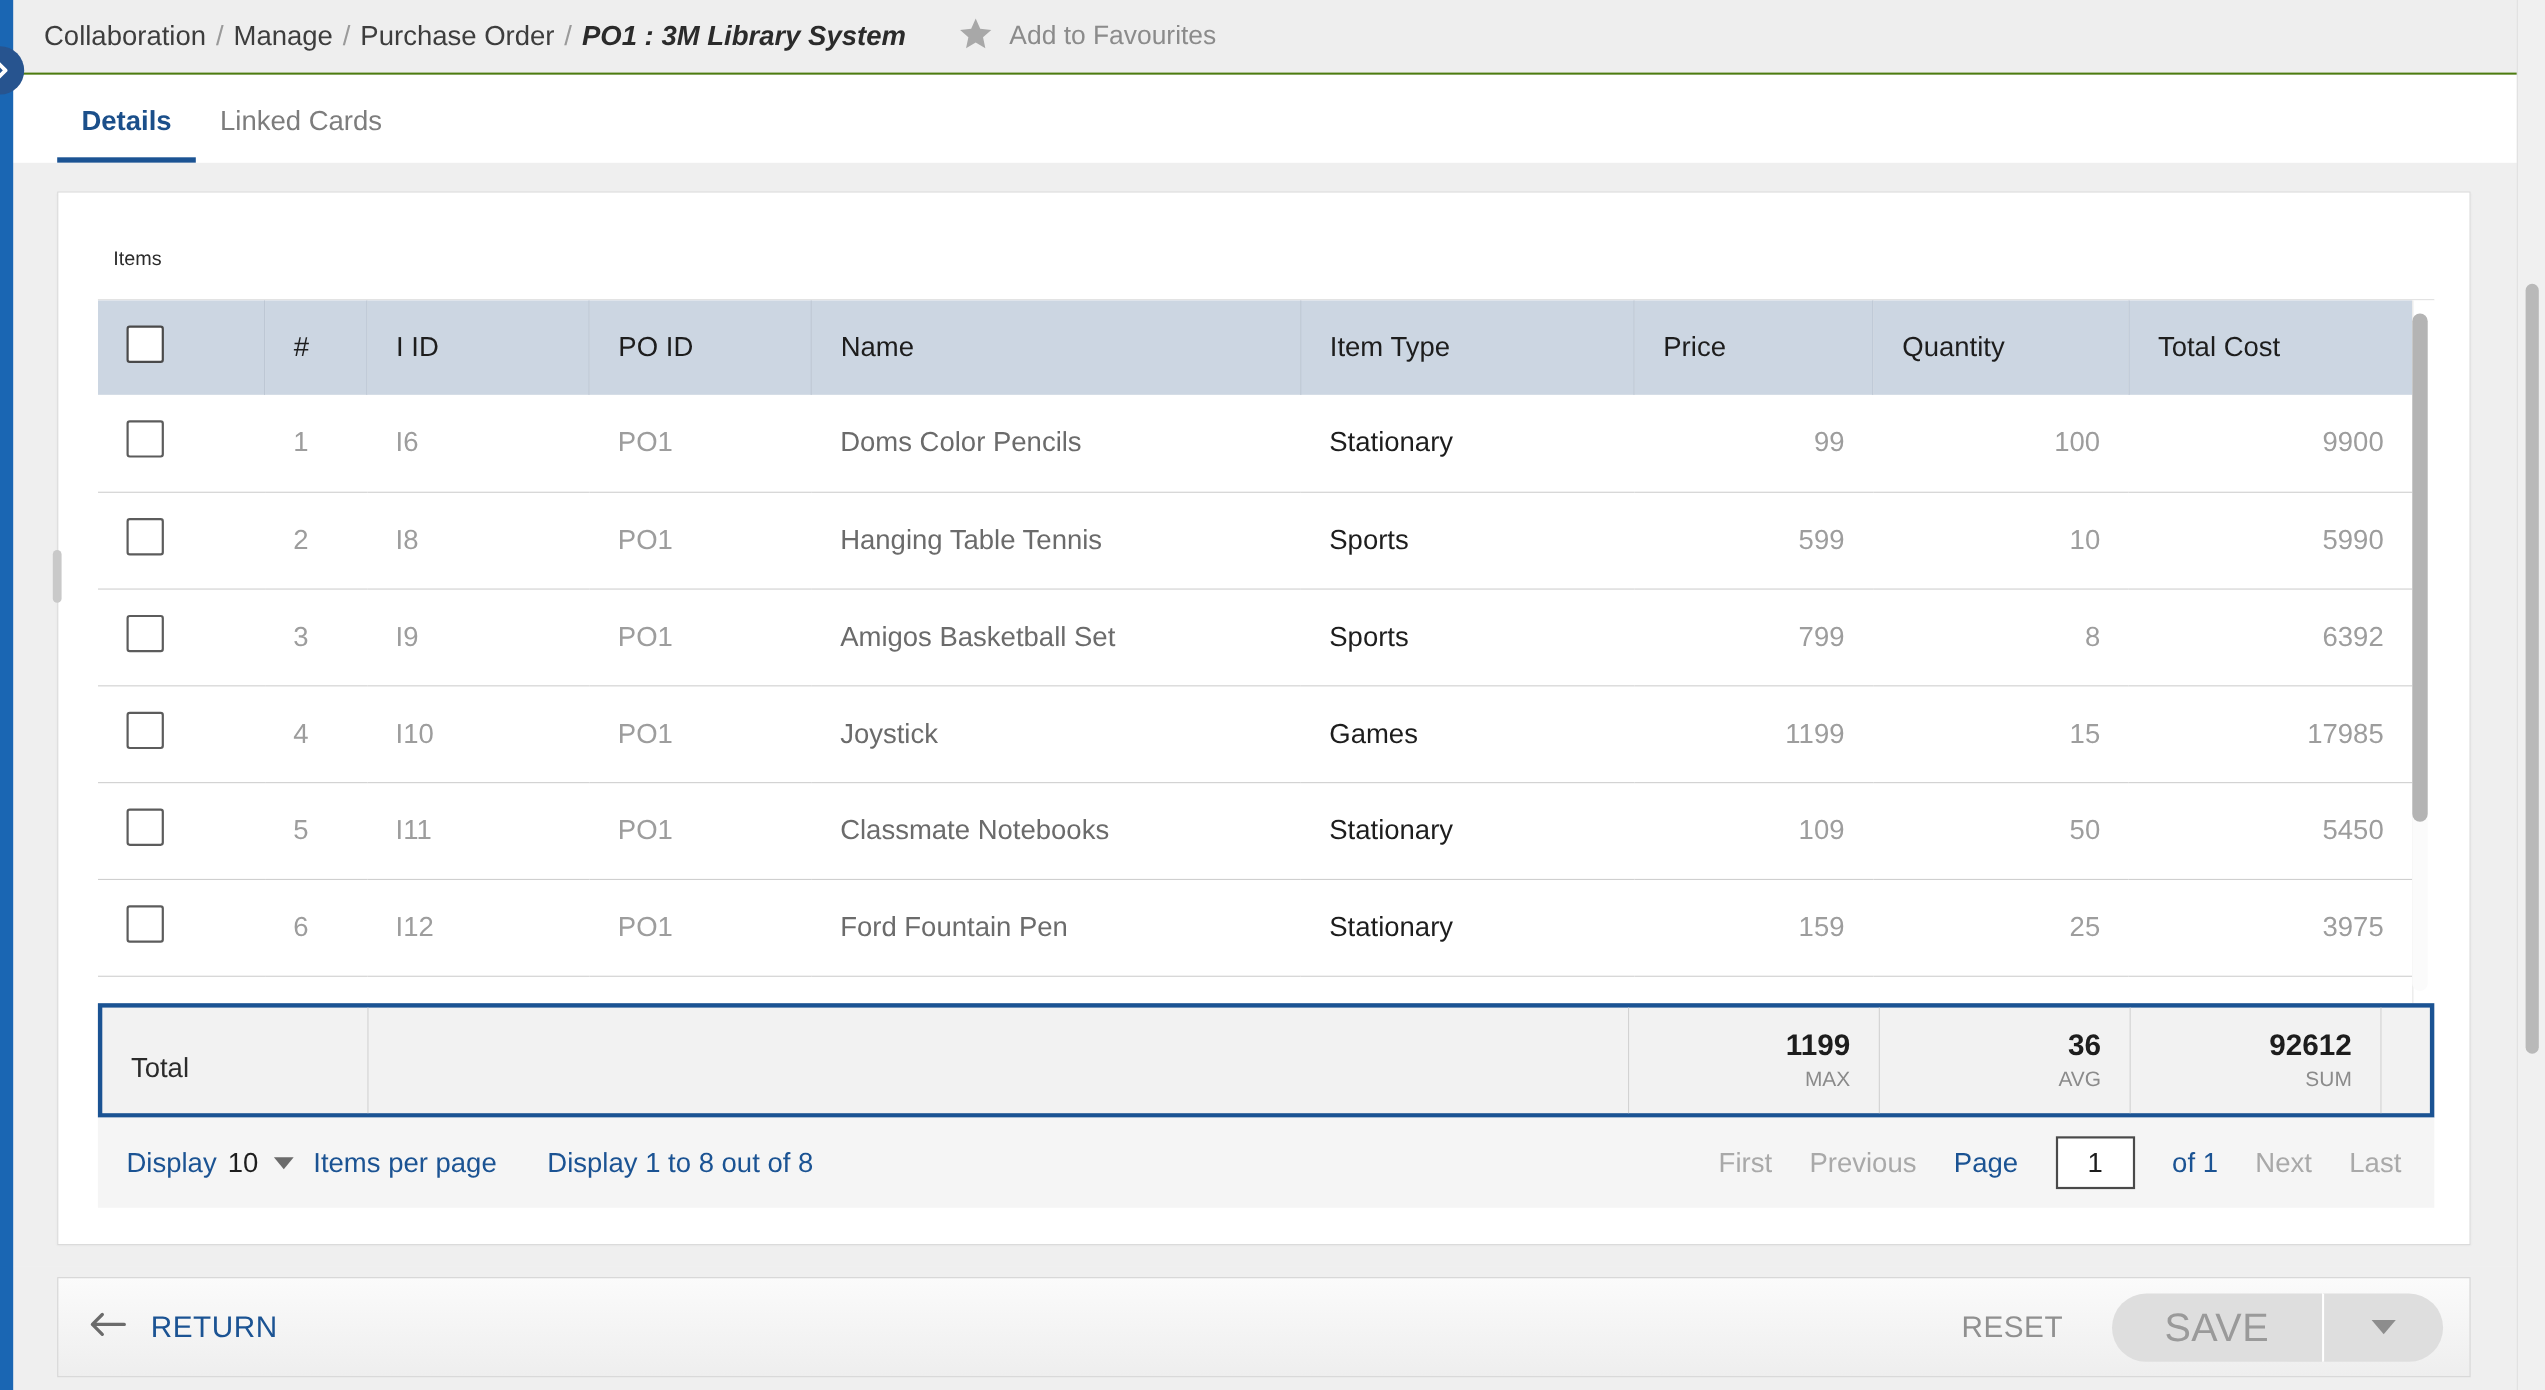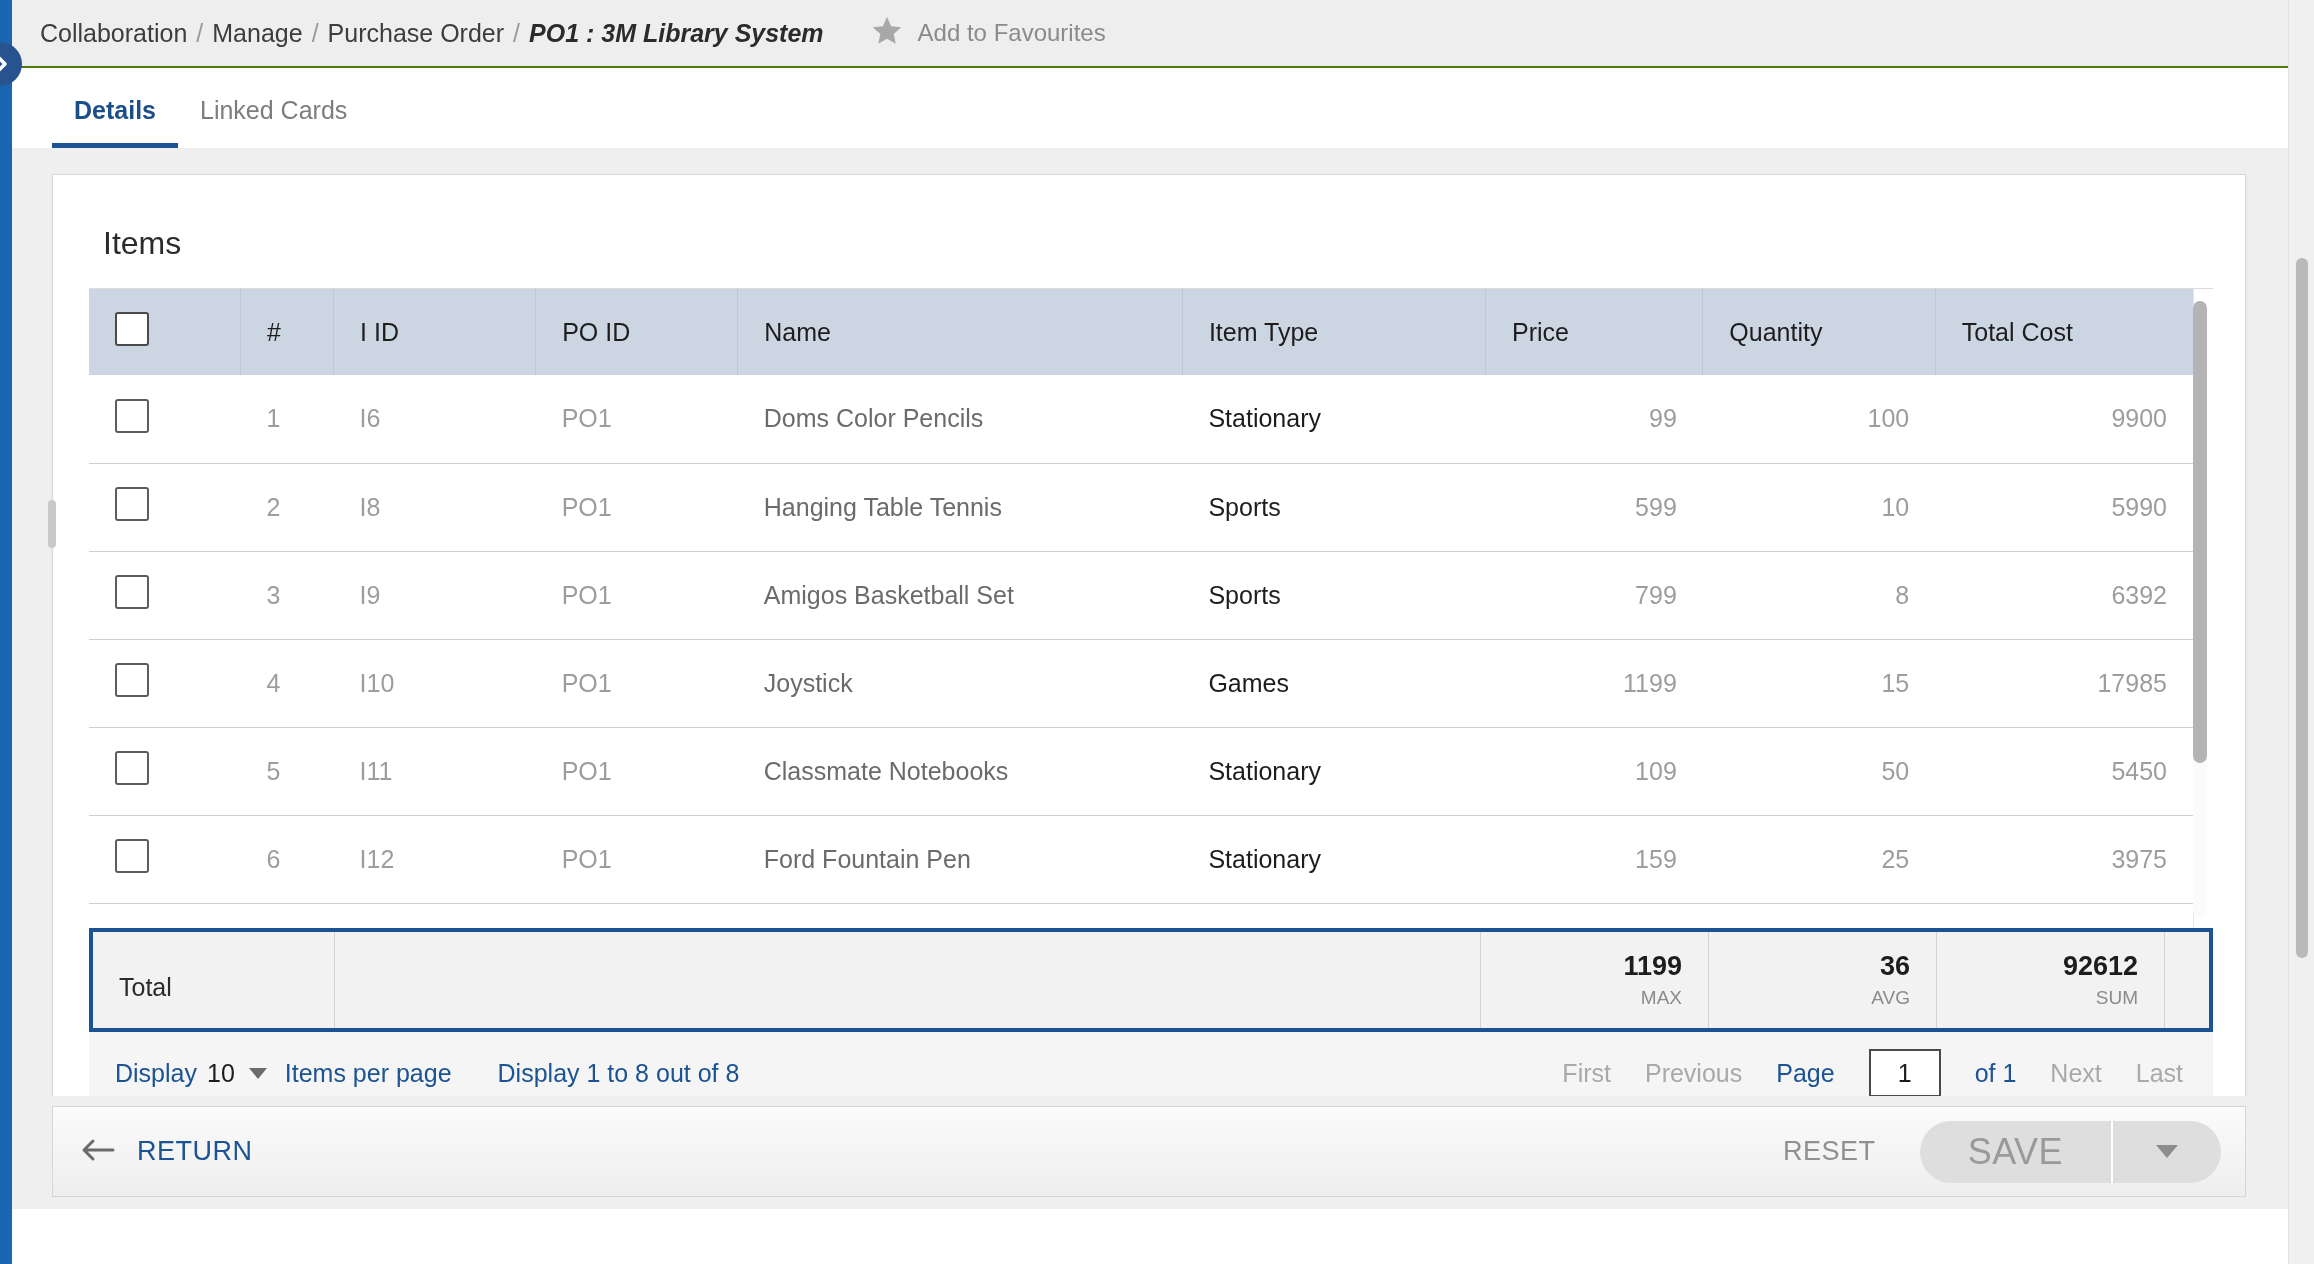--- a/index.html
+++ b/index.html
@@ -81,21 +81,21 @@
   }
   #content-card {
     position: relative;
     width: 2194px; height: 958px;
     background: #ffffff;
     border: 1px solid #d8d8d8;
     box-shadow: 0 1px 2px rgba(0,0,0,.06);
     padding: 36px 36px 0 36px;
   }
   #items-heading {
-    font-size: 32px; color: #2b2b2b; margin: 14px 0 26px 14px;
+    font-size: 18px; color: #2b2b2b; margin: 14px 0 26px 14px;
   }
 
   
   #table-scroll {
     position: relative;
     width: 2124px; height: 640px;
     overflow: hidden;
     border-top: 1px solid #dcdcdc;
   }
   table { border-collapse: collapse; width: 2104px; table-layout: fixed; }
@@ -196,21 +196,21 @@
   #pg-right > * { margin-left: 34px; }
   #page-number-input {
     width: 72px; height: 48px;
     border: 2px solid #4a4a4a; background: #fff;
     font-size: 25px; color: #1d1d1d; text-align: center;
     font-family: "Liberation Sans", sans-serif;
   }
 
   
   #action-bar {
-    position: absolute; left: 12px; top: 1096px;
+    position: absolute; left: 12px; top: 1151px;
     width: 2302px; height: 113px;
     background: #efefef;
     padding: 10px 28px 12px 40px;
   }
   #action-bar-inner {
     width: 2194px; height: 91px;
     background: linear-gradient(#fbfbfb, #eeeeee);
     border: 1px solid #d6d6d6;
     display: flex; align-items: center;
     padding: 0 24px 0 26px;

